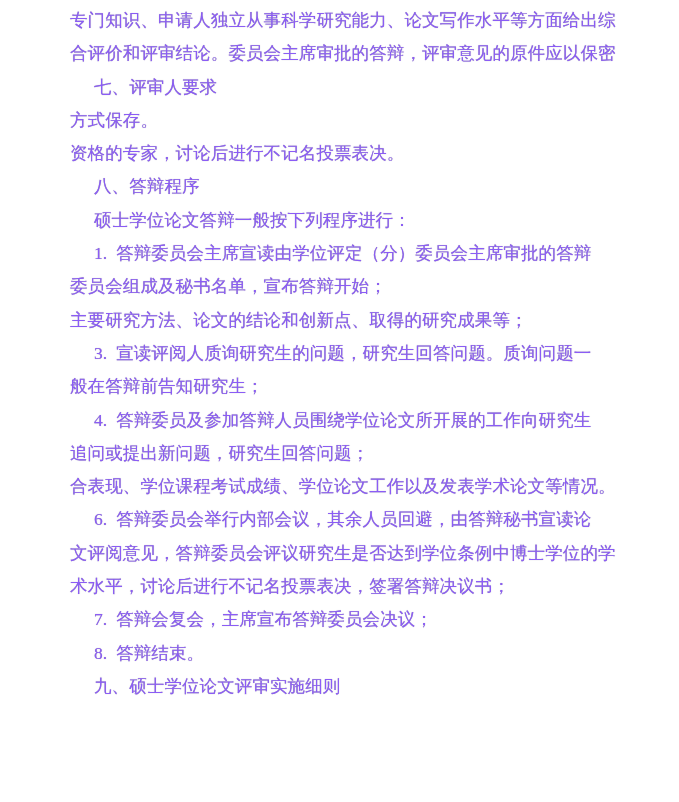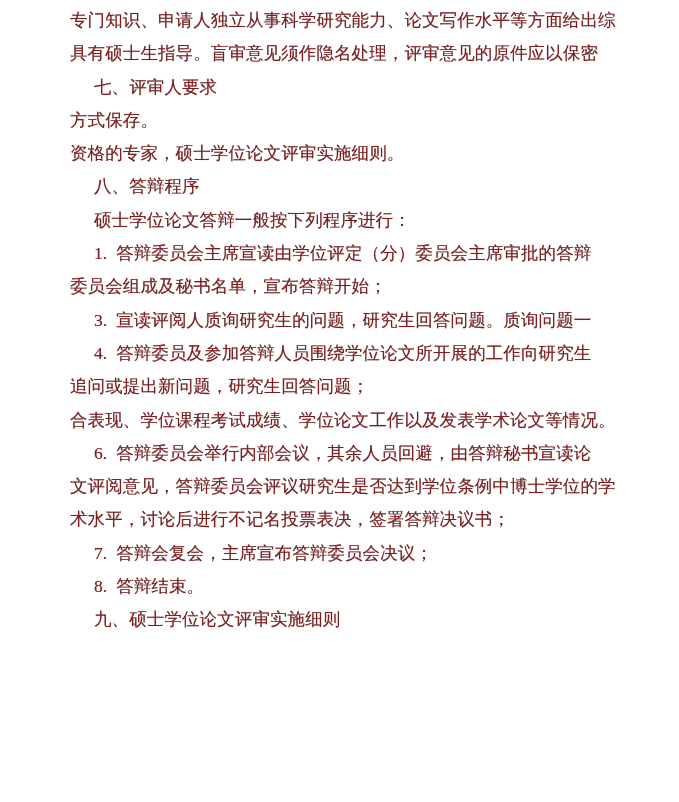--- a/index.html
+++ b/index.html
@@ -31,31 +31,33 @@
     height: 33.3px;
   }
   .line.indent {
     padding-left: 24px;
   }
 </style>
 </head>
 <body>
 
 <div class="page">
-  <div class="doc-body" style="color: #7f1d1d;">
+  <div class="doc-body" style="color: #8b5cf6;">
       <div class="line">专门知识、申请人独立从事科学研究能力、论文写作水平等方面给出综</div>
-      <div class="line">具有硕士生指导。盲审意见须作隐名处理，评审意见的原件应以保密</div>
+      <div class="line">合评价和评审结论。委员会主席审批的答辩，评审意见的原件应以保密</div>
       <div class="line indent">七、评审人要求</div>
       <div class="line">方式保存。</div>
-      <div class="line">资格的专家，硕士学位论文评审实施细则。</div>
+      <div class="line">资格的专家，讨论后进行不记名投票表决。</div>
       <div class="line indent">八、答辩程序</div>
       <div class="line indent">硕士学位论文答辩一般按下列程序进行：</div>
       <div class="line indent">1. 答辩委员会主席宣读由学位评定（分）委员会主席审批的答辩</div>
       <div class="line">委员会组成及秘书名单，宣布答辩开始；</div>
+      <div class="line">主要研究方法、论文的结论和创新点、取得的研究成果等；</div>
       <div class="line indent">3. 宣读评阅人质询研究生的问题，研究生回答问题。质询问题一</div>
+      <div class="line">般在答辩前告知研究生；</div>
       <div class="line indent">4. 答辩委员及参加答辩人员围绕学位论文所开展的工作向研究生</div>
       <div class="line">追问或提出新问题，研究生回答问题；</div>
       <div class="line">合表现、学位课程考试成绩、学位论文工作以及发表学术论文等情况。</div>
       <div class="line indent">6. 答辩委员会举行内部会议，其余人员回避，由答辩秘书宣读论</div>
       <div class="line">文评阅意见，答辩委员会评议研究生是否达到学位条例中博士学位的学</div>
       <div class="line">术水平，讨论后进行不记名投票表决，签署答辩决议书；</div>
       <div class="line indent">7. 答辩会复会，主席宣布答辩委员会决议；</div>
       <div class="line indent">8. 答辩结束。</div>
       <div class="line indent">九、硕士学位论文评审实施细则</div>
     </div>

